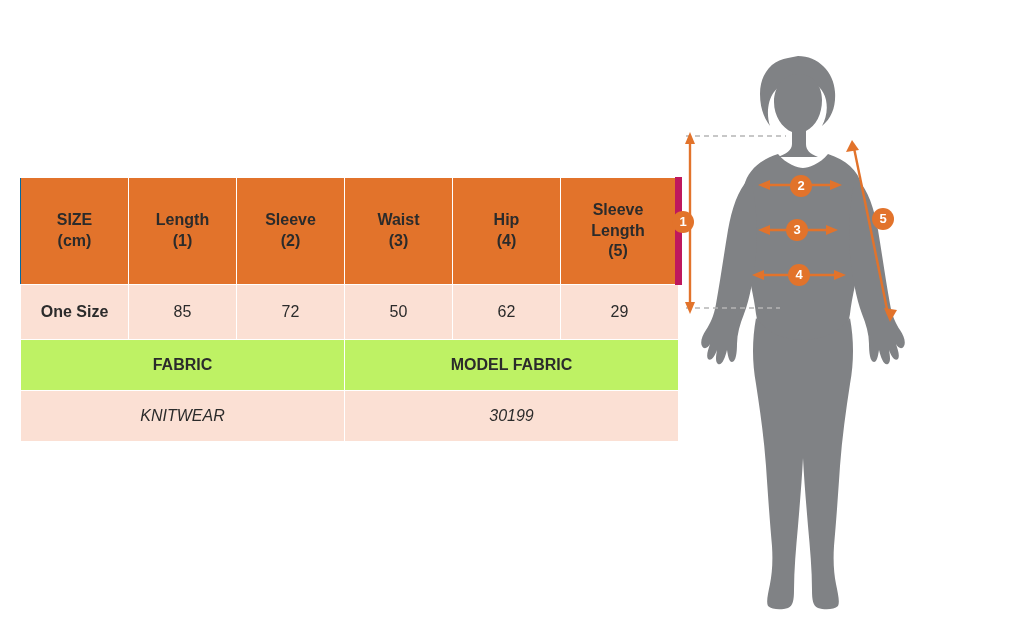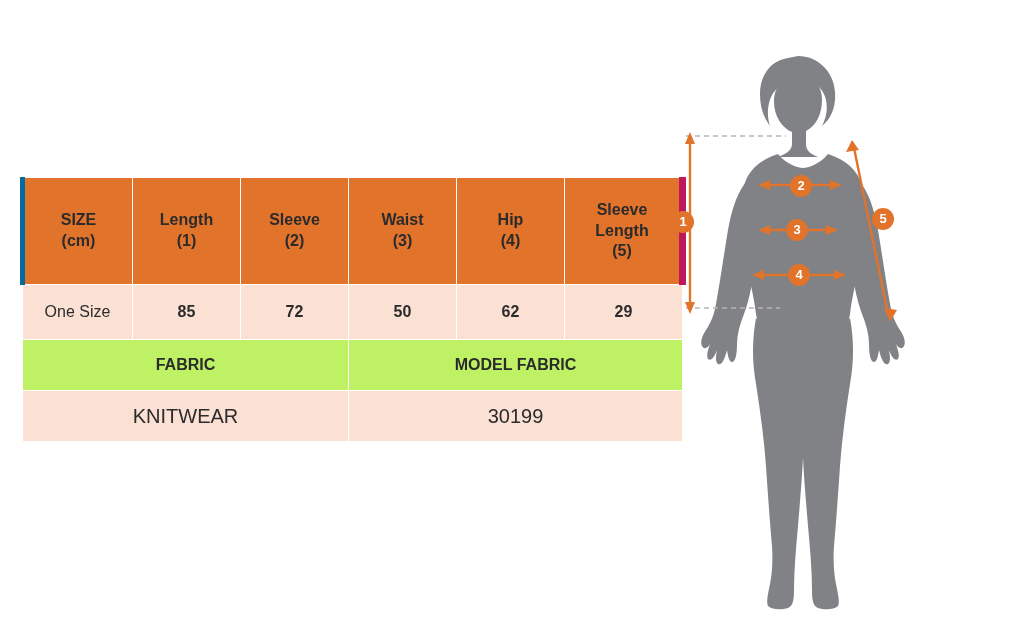--- a/index.html
+++ b/index.html
@@ -40,45 +40,45 @@
   }
   .header-row td {
     background: #e2732b;
     color: #2b2b2b;
     font-weight: bold;
     font-size: 16px;
     height: 104px;
     line-height: 1.25;
     border: 1px solid #ffffff;
   }
-  .header-row td:first-child { border-left: 5px solid #0369a1; }
+  .header-row td:first-child { border-left: 1px solid #0369a1; }
   .header-row td:last-child { border-right: 7px solid #be185d; }
 
   .data-row td {
     background: #fbe0d4;
     font-size: 16px;
     height: 52px;
     border: 1px solid #ffffff;
-    font-weight: bold;
   }
   .data-row td.first-cell {
-    font-weight: normal;
+    font-weight: bold;
   }
   .sub-head-row td {
     background: #bef264;
     font-size: 16px;
     font-weight: bold;
     height: 48px;
     border: 1px solid #ffffff;
   }
   .sub-val-row td {
     background: #fbe0d4;
-    font-size: 20px;
+    font-size: 16px;
     height: 48px;
     border: 1px solid #ffffff;
+    font-style: italic;
   }
   .cell-label-2 { line-height: 1.3; }
 
   
   .figure-area {
     position: absolute;
     left: 660px;
     top: 18px;
     width: 360px;
     height: 610px;

